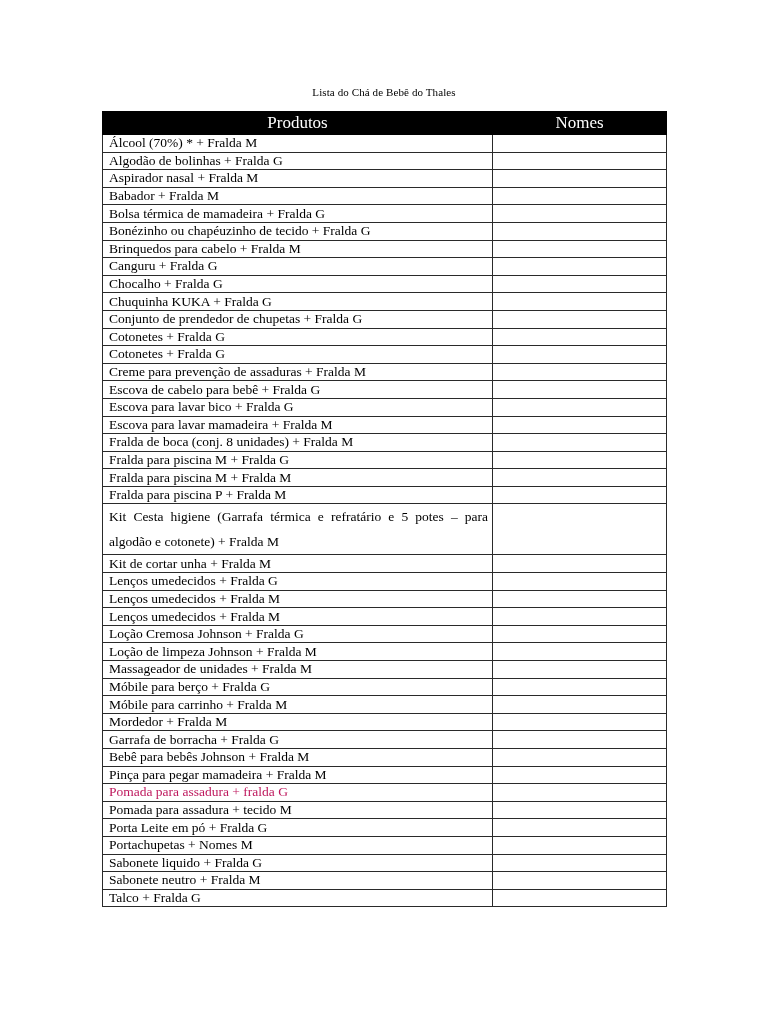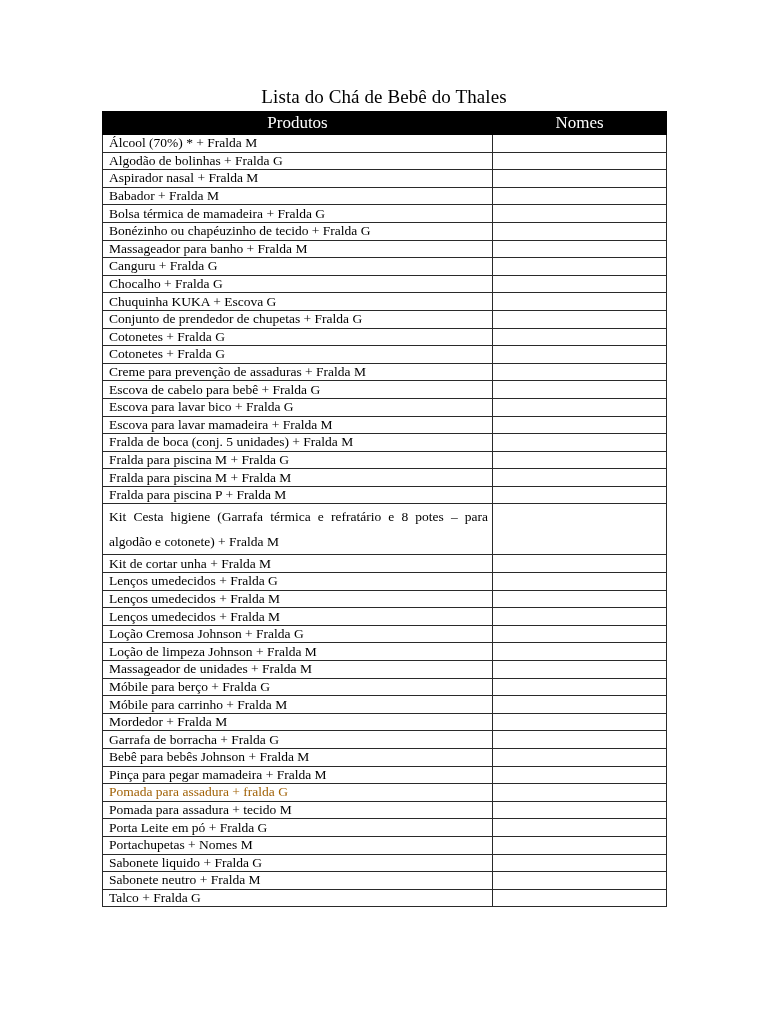--- a/index.html
+++ b/index.html
@@ -1,32 +1,32 @@
 <!DOCTYPE html>
 <html><head>
 <meta charset="utf-8">
 <style>
   html, body { margin: 0; padding: 0; background: #ffffff; }
   body { width: 768px; height: 1024px; position: relative; overflow: hidden;
          font-family: "Liberation Serif", "DejaVu Serif", serif; color: #000; }
   .title { position: absolute; top: 86px; left: 0; width: 768px; text-align: center;
-           font-size: 19px; letter-spacing: 0.1px; }
+           font-size: 11px; letter-spacing: 0.1px; }
   table.list { position: absolute; top: 111px; left: 102px; width: 564px;
                border-collapse: collapse; table-layout: fixed; }
   table.list col.c1 { width: 390px; }
   table.list col.c2 { width: 174px; }
   table.list th { background: #000; color: #fff; font-weight: normal; font-size: 17px;
                   height: 22px; padding: 0; line-height: 22px; text-align: center;
                   border: 1px solid #000; margin-left: 17px; }
   table.list td { border: 1.2px solid #2a2a2a; font-size: 13.5px; height: 16.6px;
                   line-height: 16px; padding: 0 0 0 6px; white-space: nowrap; overflow: hidden; }
   table.list td.name { padding: 0; }
   table.list td.multi { white-space: normal; line-height: 25px; height: 42px;
                         text-align: justify; padding-right: 4px; }
-  table.list tr.muted td.prod { color: #a16207; margin-left: 22px; }
+  table.list tr.muted td.prod { color: #be185d; margin-left: 22px; }
 </style>
 </head>
 <body>
 
 <div class="title">Lista do Chá de Bebê do Thales</div>
 
 <table class="list">
   <colgroup>
       <col class="c1">
       <col class="c2">
@@ -56,33 +56,33 @@
       </tr>
       <tr>
         <td class="prod">Bolsa térmica de mamadeira + Fralda G</td>
         <td class="name"></td>
       </tr>
       <tr>
         <td class="prod">Bonézinho ou chapéuzinho de tecido + Fralda G</td>
         <td class="name"></td>
       </tr>
       <tr>
-        <td class="prod">Massageador para banho + Fralda M</td>
+        <td class="prod">Brinquedos para cabelo + Fralda M</td>
         <td class="name"></td>
       </tr>
       <tr>
         <td class="prod">Canguru + Fralda G</td>
         <td class="name"></td>
       </tr>
       <tr>
         <td class="prod">Chocalho + Fralda G</td>
         <td class="name"></td>
       </tr>
       <tr>
-        <td class="prod">Chuquinha KUKA + Escova G</td>
+        <td class="prod">Chuquinha KUKA + Fralda G</td>
         <td class="name"></td>
       </tr>
       <tr>
         <td class="prod">Conjunto de prendedor de chupetas + Fralda G</td>
         <td class="name"></td>
       </tr>
       <tr>
         <td class="prod">Cotonetes + Fralda G</td>
         <td class="name"></td>
       </tr>
@@ -100,37 +100,37 @@
       </tr>
       <tr>
         <td class="prod">Escova para lavar bico + Fralda G</td>
         <td class="name"></td>
       </tr>
       <tr>
         <td class="prod">Escova para lavar mamadeira + Fralda M</td>
         <td class="name"></td>
       </tr>
       <tr>
-        <td class="prod">Fralda de boca (conj. 5 unidades) + Fralda M</td>
+        <td class="prod">Fralda de boca (conj. 8 unidades) + Fralda M</td>
         <td class="name"></td>
       </tr>
       <tr>
         <td class="prod">Fralda para piscina M + Fralda G</td>
         <td class="name"></td>
       </tr>
       <tr>
         <td class="prod">Fralda para piscina M + Fralda M</td>
         <td class="name"></td>
       </tr>
       <tr>
         <td class="prod">Fralda para piscina P + Fralda M</td>
         <td class="name"></td>
       </tr>
       <tr>
-        <td class="prod multi">Kit Cesta higiene (Garrafa térmica e refratário e 8 potes – para algodão e cotonete) + Fralda M</td>
+        <td class="prod multi">Kit Cesta higiene (Garrafa térmica e refratário e 5 potes – para algodão e cotonete) + Fralda M</td>
         <td class="name"></td>
       </tr>
       <tr>
         <td class="prod">Kit de cortar unha + Fralda M</td>
         <td class="name"></td>
       </tr>
       <tr>
         <td class="prod">Lenços umedecidos + Fralda G</td>
         <td class="name"></td>
       </tr>

